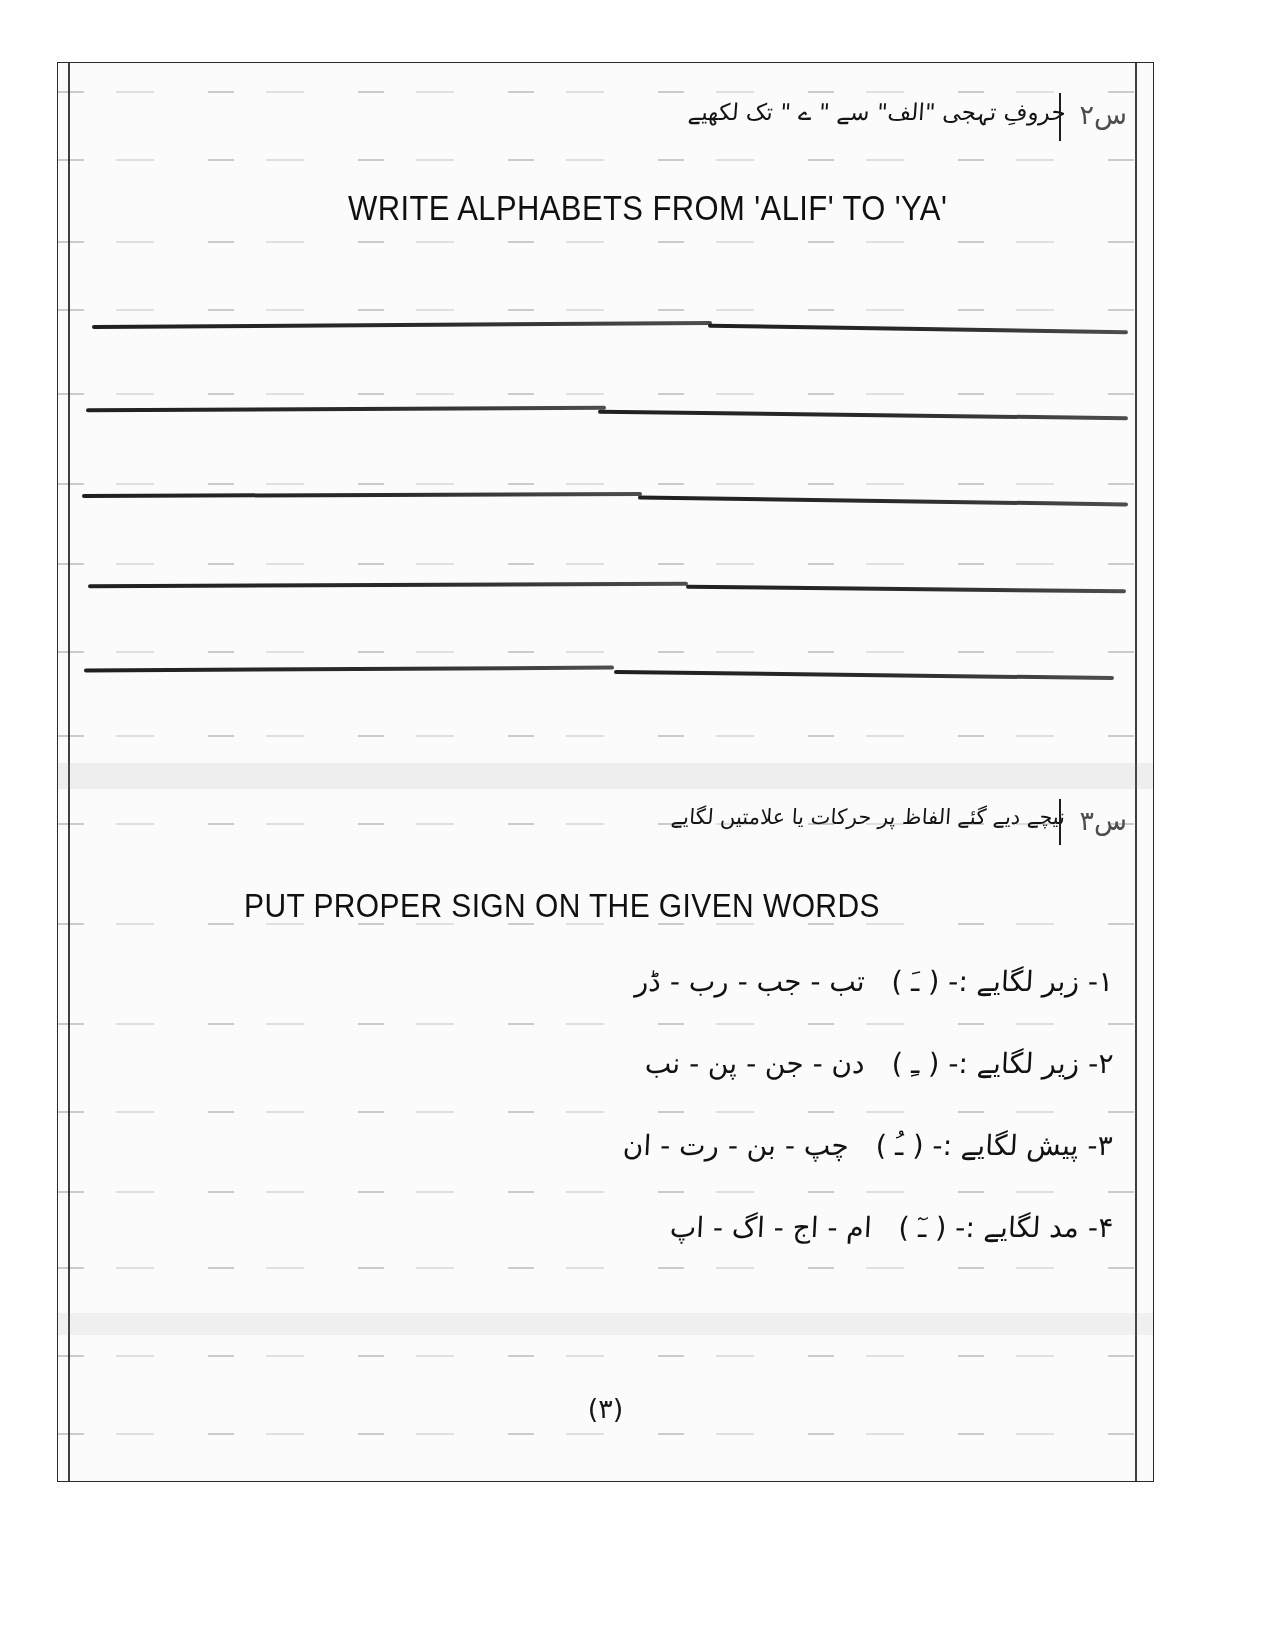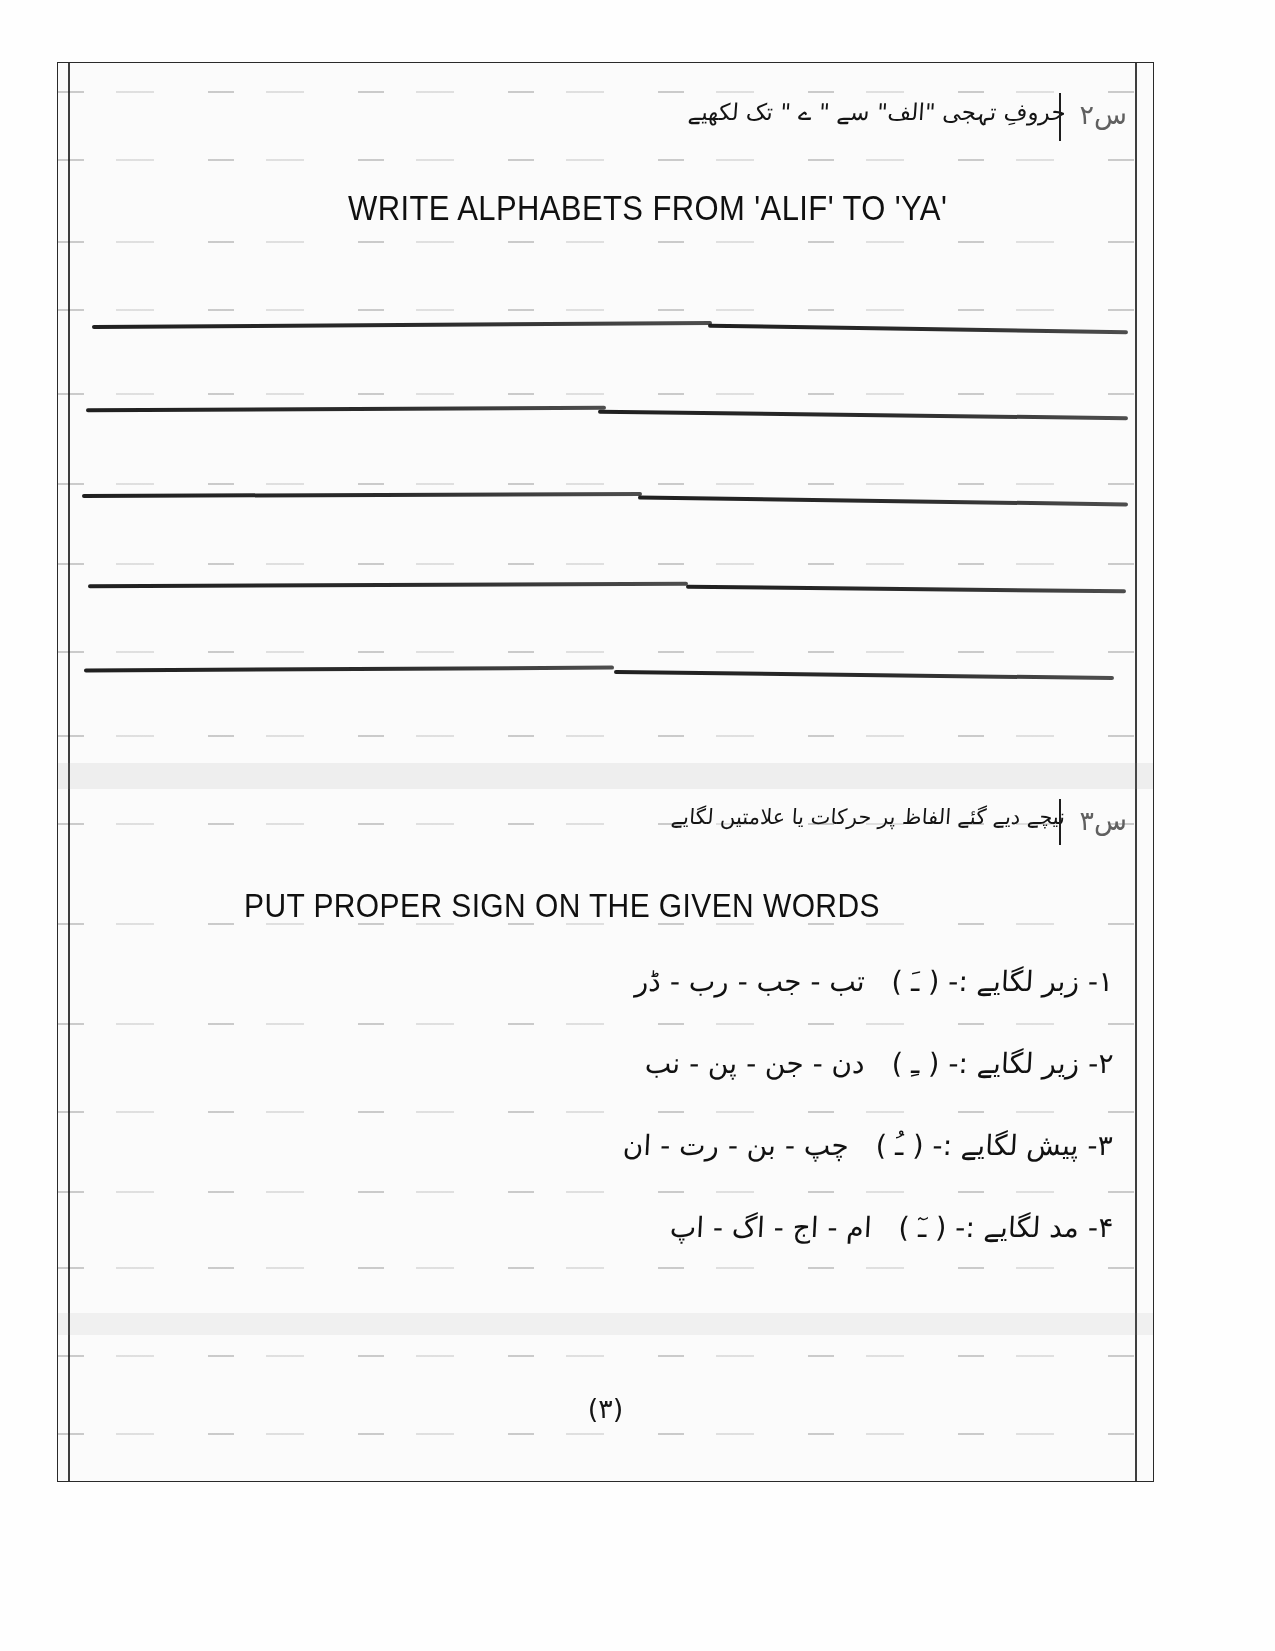--- a/index.html
+++ b/index.html
@@ -70,21 +70,21 @@
   
   .q-row {
     position: absolute;
     display: flex;
     align-items: flex-start;
     direction: rtl;
   }
   .q-label {
     font-family: "DejaVu Sans", sans-serif;
     font-size: 27px;
-    color: #0f766e;
+    color: #1d4ed8;
     padding-left: 14px;
     white-space: nowrap;
   }
   .q-urdu {
     font-family: "DejaVu Sans", sans-serif;
     font-size: 23px;
     color: #141414;
     white-space: nowrap;
     transform: skewX(-4deg);
   }

